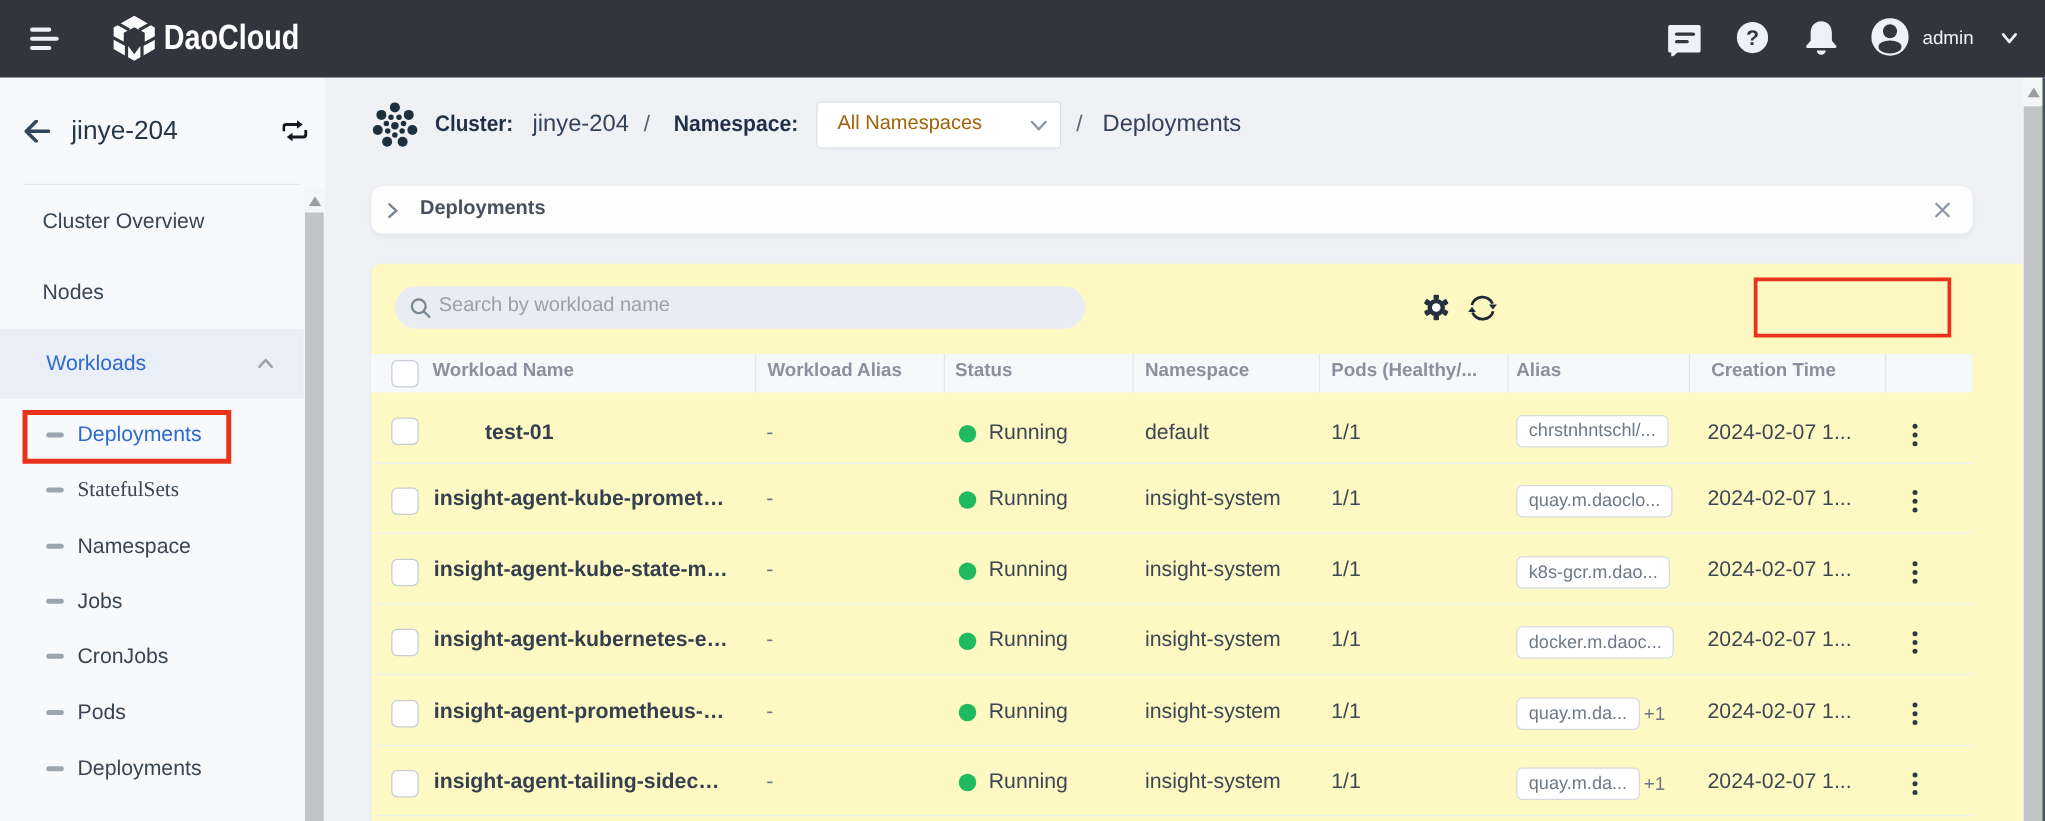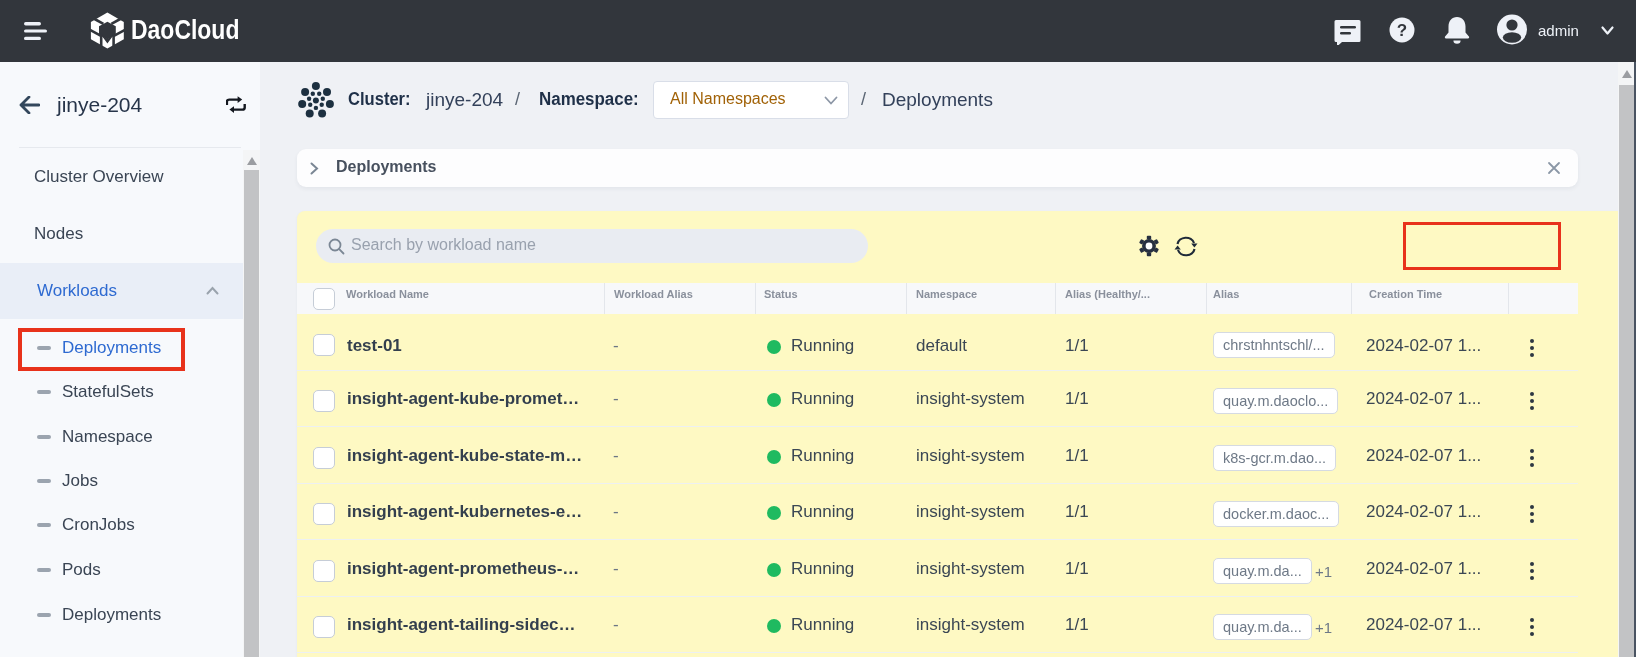--- a/index.html
+++ b/index.html
@@ -27,21 +27,21 @@
 .nsbox { position:absolute; top:19px; width:196px; height:38px; background:#fff; border:1px solid #d9dee8; border-radius:4px; }
 .nsbox span { position:absolute; left:16px; top:8px; font-size:16px; color:#a16207; }
 .tabbar { position:absolute; top:87px; width:1281px; height:38px; background:#fdfdfe; border-radius:9px; box-shadow:0 2px 4px rgba(40,50,70,0.06); }
 .card { position:absolute; top:149px; width:1398px; height:446px; background:#fef9c3; border-radius:8px 8px 0 0; box-shadow:0 1px 3px rgba(40,50,70,0.05); }
 .search { position:absolute; left:19px; top:18px; width:552px; height:34px; border-radius:17px; background:#e9ecf2; }
 .search span { position:absolute; left:35px; top:7px; font-size:16px; color:#99a1ae; }
 .btn-gray { position:absolute; left:922px; top:17px; width:173px; height:35px; background:#e9ebef; border-radius:6px; text-align:center; line-height:35px; font-size:16.5px; color:#3f4b5b; }
 .btn-blue { position:absolute; left:1114px; top:17px; width:146px; height:37px; background:#2d62da; border-radius:7px; text-align:center; line-height:37px; font-size:17px; color:#fff; }
 
 .thead { position:absolute; left:0; top:72px; width:1281px; height:31px; background:#f7f8fa; }
-.th { position:absolute; top:5px; font-size:11px; font-weight:bold; color:#8a909c; white-space:nowrap; }
+.th { position:absolute; top:5px; font-size:15px; font-weight:bold; color:#8a909c; white-space:nowrap; }
 .tdiv { position:absolute; top:0; width:1px; height:31px; background:#e3e6eb; }
 .row { position:absolute; left:0; width:1281px; height:57px; border-bottom:1px solid #edf0f3; }
 .cb { position:absolute; width:22px; height:22px; border:1.5px solid #c6cdd7; border-radius:5px; background:#fff; }
 .name { position:absolute; left:50px; top:19px; font-size:17px; font-weight:bold; color:#333f4e; white-space:nowrap; max-width:238px; overflow:hidden; text-overflow:ellipsis; }
 .dash-c { position:absolute; left:316px; top:19px; font-size:17px; color:#6b7685; }
 .gdot { position:absolute; left:470px; top:23px; width:14px; height:14px; border-radius:50%; background:#1fba60; }
 .rtxt { position:absolute; top:19px; font-size:17px; color:#3b4754; white-space:nowrap; }
 .chip { position:absolute; left:916px; top:18px; height:26px; line-height:24px; padding:0 9px; border:1px solid #d5dae2; border-radius:5px; font-size:14.5px; color:#6e7987; background:#fff; white-space:nowrap; }
 .plus1 { position:absolute; left:1018px; top:23px; font-size:15px; color:#6e7987; }
 .vdots { position:absolute; left:1233px; top:19px; }
@@ -109,21 +109,21 @@
   <div class="sb-item" style="top:162px;">Nodes</div>
   <div class="sb-band" style="top:201px;"></div>
   <div class="sb-item" style="top:219px;left:37px;color:#2e6ad1;font-size:17px;">Workloads</div>
   <svg class="ico" style="left:206px;top:224px;" width="13" height="9" viewBox="0 0 13 9">
     <path d="M1.5 7.5 L6.5 2 L11.5 7.5" stroke="#9aa3ad" stroke-width="2" fill="none" stroke-linecap="round"></path>
   </svg>
   <div class="sb-sub-dash" style="top:284px;"></div>
   <div class="sb-sub" style="top:276px;color:#2e6ad1;">Deployments</div>
   <div class="redbox" style="left:18px;top:266px;width:167px;height:43px;"></div>
   <div class="sb-sub-dash" style="top:328px;"></div>
-  <div class="sb-sub" style="top:320px;">StatefulSets</div>
+  <div class="sb-sub" style="top:320px;font-family:Liberation Serif, serif;">StatefulSets</div>
   <div class="sb-sub-dash" style="top:373px;"></div>
   <div class="sb-sub" style="top:365px;">Namespace</div>
   <div class="sb-sub-dash" style="top:417px;"></div>
   <div class="sb-sub" style="top:409px;">Jobs</div>
   <div class="sb-sub-dash" style="top:461px;"></div>
   <div class="sb-sub" style="top:453px;">CronJobs</div>
   <div class="sb-sub-dash" style="top:506px;"></div>
   <div class="sb-sub" style="top:498px;">Pods</div>
   <div class="sb-sub-dash" style="top:551px;"></div>
   <div class="sb-sub" style="top:543px;">Deployments</div>
@@ -210,34 +210,34 @@
         <polygon points="0.5,13.5 6.8,13.5 3.6,9.5" fill="#1f2a38"></polygon>
       </svg>
     <div class="redbox" style="left:1106px;top:11px;width:158px;height:48px;border-width:3.5px;"></div>
 
     <div class="thead">
       <div class="cb" style="left:16px;top:5px;"></div>
       <div class="th" style="left:49px;">Workload Name</div>
       <div class="th" style="left:317px;">Workload Alias</div>
       <div class="th" style="left:467px;">Status</div>
       <div class="th" style="left:619px;">Namespace</div>
-      <div class="th" style="left:768px;">Alias (Healthy/...</div>
+      <div class="th" style="left:768px;">Pods (Healthy/...</div>
       <div class="th" style="left:916px;">Alias</div>
       <div class="th" style="left:1072px;">Creation Time</div>
       <div class="tdiv" style="left:307px;"></div>
       <div class="tdiv" style="left:458px;"></div>
       <div class="tdiv" style="left:609px;"></div>
       <div class="tdiv" style="left:758px;"></div>
       <div class="tdiv" style="left:909px;"></div>
       <div class="tdiv" style="left:1054px;"></div>
       <div class="tdiv" style="left:1211px;"></div>
     </div>
     <div class="row" style="top:103.0px;">
       <div class="cb" style="left:16px;top:20px;"></div>
-      <div class="name" style="top:22px;">test-01</div>
+      <div class="name" style="top:22px;margin-left:41px;">test-01</div>
       <div class="dash-c" style="top:22px;">-</div>
       <div class="gdot" style="top:26px;"></div>
       <div class="rtxt" style="left:494px;top:22px;">Running</div>
       <div class="rtxt" style="left:619px;top:22px;">default</div>
       <div class="rtxt" style="left:768px;top:22px;">1/1</div>
       <div class="chip">chrstnhntschl/...</div>
 
       <div class="rtxt" style="left:1069px;top:22px;">2024-02-07 1...</div>
       <div class="vdots" style="top:22px;">
           <i></i>

